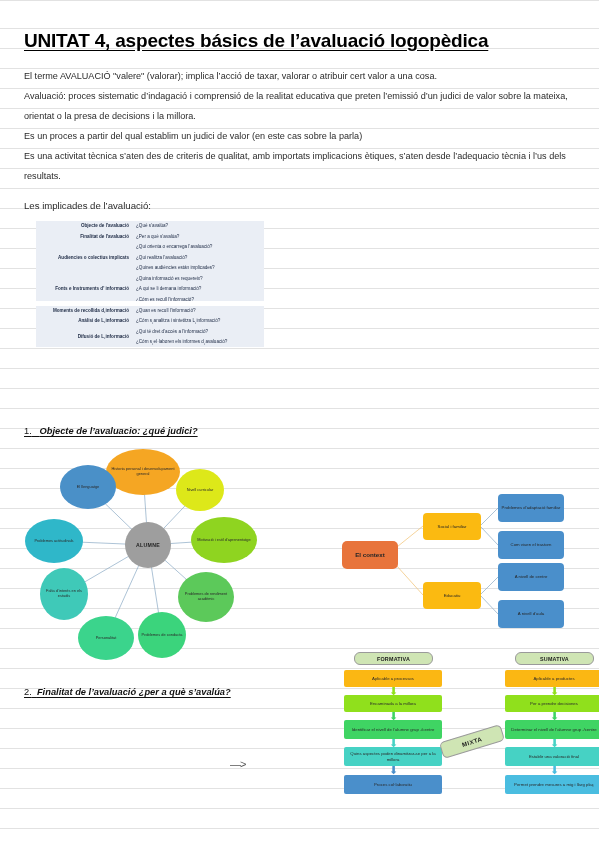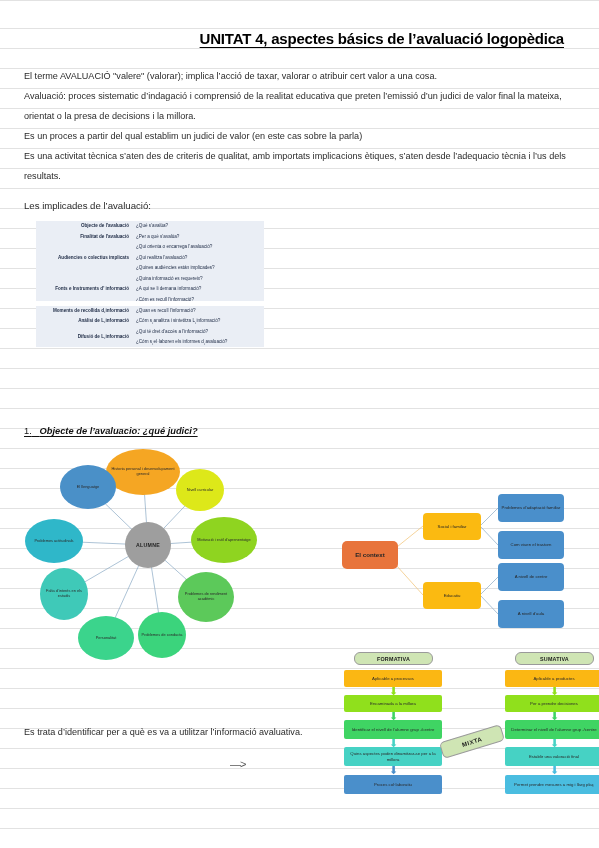--- a/index.html
+++ b/index.html
@@ -23,24 +23,23 @@
       #e2e2e2 19px,
       #e2e2e2 20px
     );
     background-position: 0 9px;
   }
   .content { position: absolute; inset: 0; }
 
   
   .doc-title {
     position:absolute; left:24px; top:30px; width:540px;
-    font-size:15px; font-weight:bold; letter-spacing:-0.2px;
+    font-size:19px; font-weight:bold; letter-spacing:-0.2px;
     text-decoration: underline; text-underline-offset: 3px;
     color:#000;
-    text-align:right;
   }
 
   
   .para {
     position:absolute; left:24px; width:556px;
     font-size:9.1px; line-height:20px; color:#2b2b2b;
   }
   .p1 { top:66px; }
   .p2 { top:86px; }
   .p3 { top:126px; }
@@ -127,21 +126,21 @@
 </head>
 <body>
 
 <div id="page"></div>
 
 <div class="content">
 
   <div class="doc-title">UNITAT 4, aspectes básics de l’avaluació logopèdica</div>
 
   <div class="para p1">El terme AVALUACIÓ "valere" (valorar); implica l’acció de taxar, valorar o atribuir cert valor a una cosa.</div>
-  <div class="para p2">Avaluació: proces sistematic d’indagació i comprensió de la realitat educativa que preten l’emissió d’un judici de valor final la mateixa, orientat o la presa de decisions i la millora.</div>
+  <div class="para p2">Avaluació: proces sistematic d’indagació i comprensió de la realitat educativa que preten l’emissió d’un judici de valor sobre la mateixa, orientat o la presa de decisions i la millora.</div>
   <div class="para p3">Es un proces a partir del qual establim un judici de valor (en este cas sobre la parla)</div>
   <div class="para p4">Es una activitat tècnica s’aten des de criteris de qualitat, amb importats implicacions ètiques, s’aten desde l’adequacio tècnia i l’us dels resultats.</div>
 
   <div class="subhead" style="top:200px">Les implicades de l’avaluació:</div>
 
   <table class="qtable">
     <tbody id="qtable-body">
         <tr>
           <td class="lbl" rowspan="1">Objecte de l'avaluació</td>
           <td class="q">¿Qué s’avalúa?</td>
@@ -229,21 +228,24 @@
       </svg>
       <div class="cbox root" style="left: 12px; top: 58px; width: 56px; height: 28px; background: rgb(232, 116, 59);">El context</div>
       <div class="cbox" style="left: 93px; top: 30px; width: 58px; height: 27px; background: rgb(251, 186, 17);">Social i familiar</div>
       <div class="cbox" style="left: 168px; top: 11px; width: 66px; height: 28px; background: rgb(74, 143, 203);">Problemes d’adaptació familiar</div>
       <div class="cbox" style="left: 168px; top: 48px; width: 66px; height: 28px; background: rgb(74, 143, 203);">Com viuen el trastorn</div>
       <div class="cbox" style="left: 93px; top: 99px; width: 58px; height: 27px; background: rgb(251, 186, 17);">Educatiu</div>
       <div class="cbox" style="left: 168px; top: 80px; width: 66px; height: 28px; background: rgb(74, 143, 203);">A nivell de centre</div>
       <div class="cbox" style="left: 168px; top: 117px; width: 66px; height: 28px; background: rgb(74, 143, 203);">A nivell d’aula</div>
     </div>
 
-  <div class="body-line" style="top:727px">Es trata d’identificar per a què es va a utilitzar l’informació avaluativa.</div>
+  <div class="sect s2">
+    <span class="num">2.</span>
+    &nbsp;<span>Finalitat de l’avaluació ¿per a què s’avalúa?</span>
+  </div>
   <div class="arrow-mark">—&gt;</div>
 
   <div id="flow">
       <div class="fhead" style="left: 24px; top: 2px;">FORMATIVA</div>
       <div class="fbox" style="left: 14px; top: 20px; height: 17px; background: rgb(251, 183, 19);">Aplicable a processos</div>
       <div class="farrow" style="left: 58px; top: 36px; color: rgb(144, 224, 28);">⬇</div>
       <div class="fbox" style="left: 14px; top: 45px; height: 17px; background: rgb(144, 224, 28);">Encaminada a la millora</div>
       <div class="farrow" style="left: 58px; top: 61px; color: rgb(63, 212, 99);">⬇</div>
       <div class="fbox" style="left: 14px; top: 70px; height: 19px; background: rgb(63, 212, 99);">Identificar el nivell de l’alumne grup ./centre</div>
       <div class="farrow" style="left: 58px; top: 88px; color: rgb(70, 210, 196);">⬇</div>

